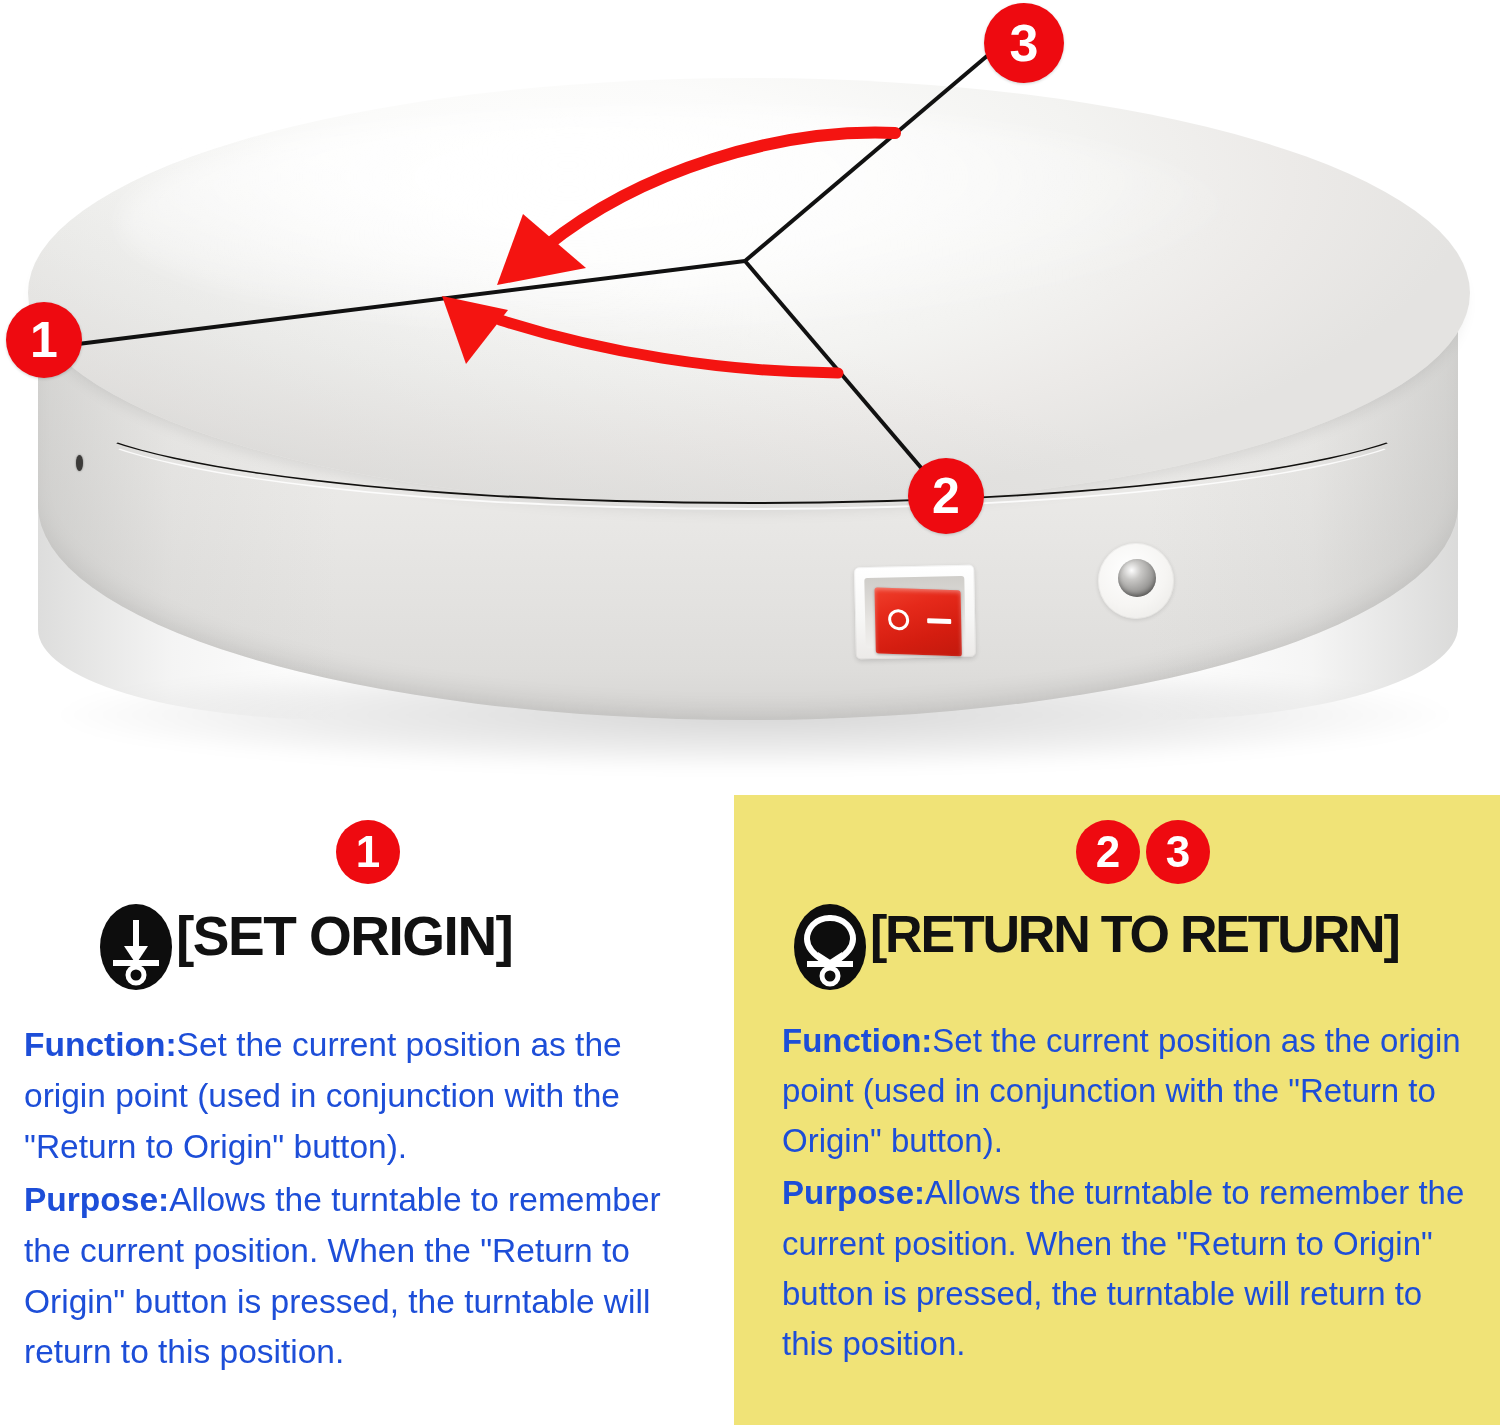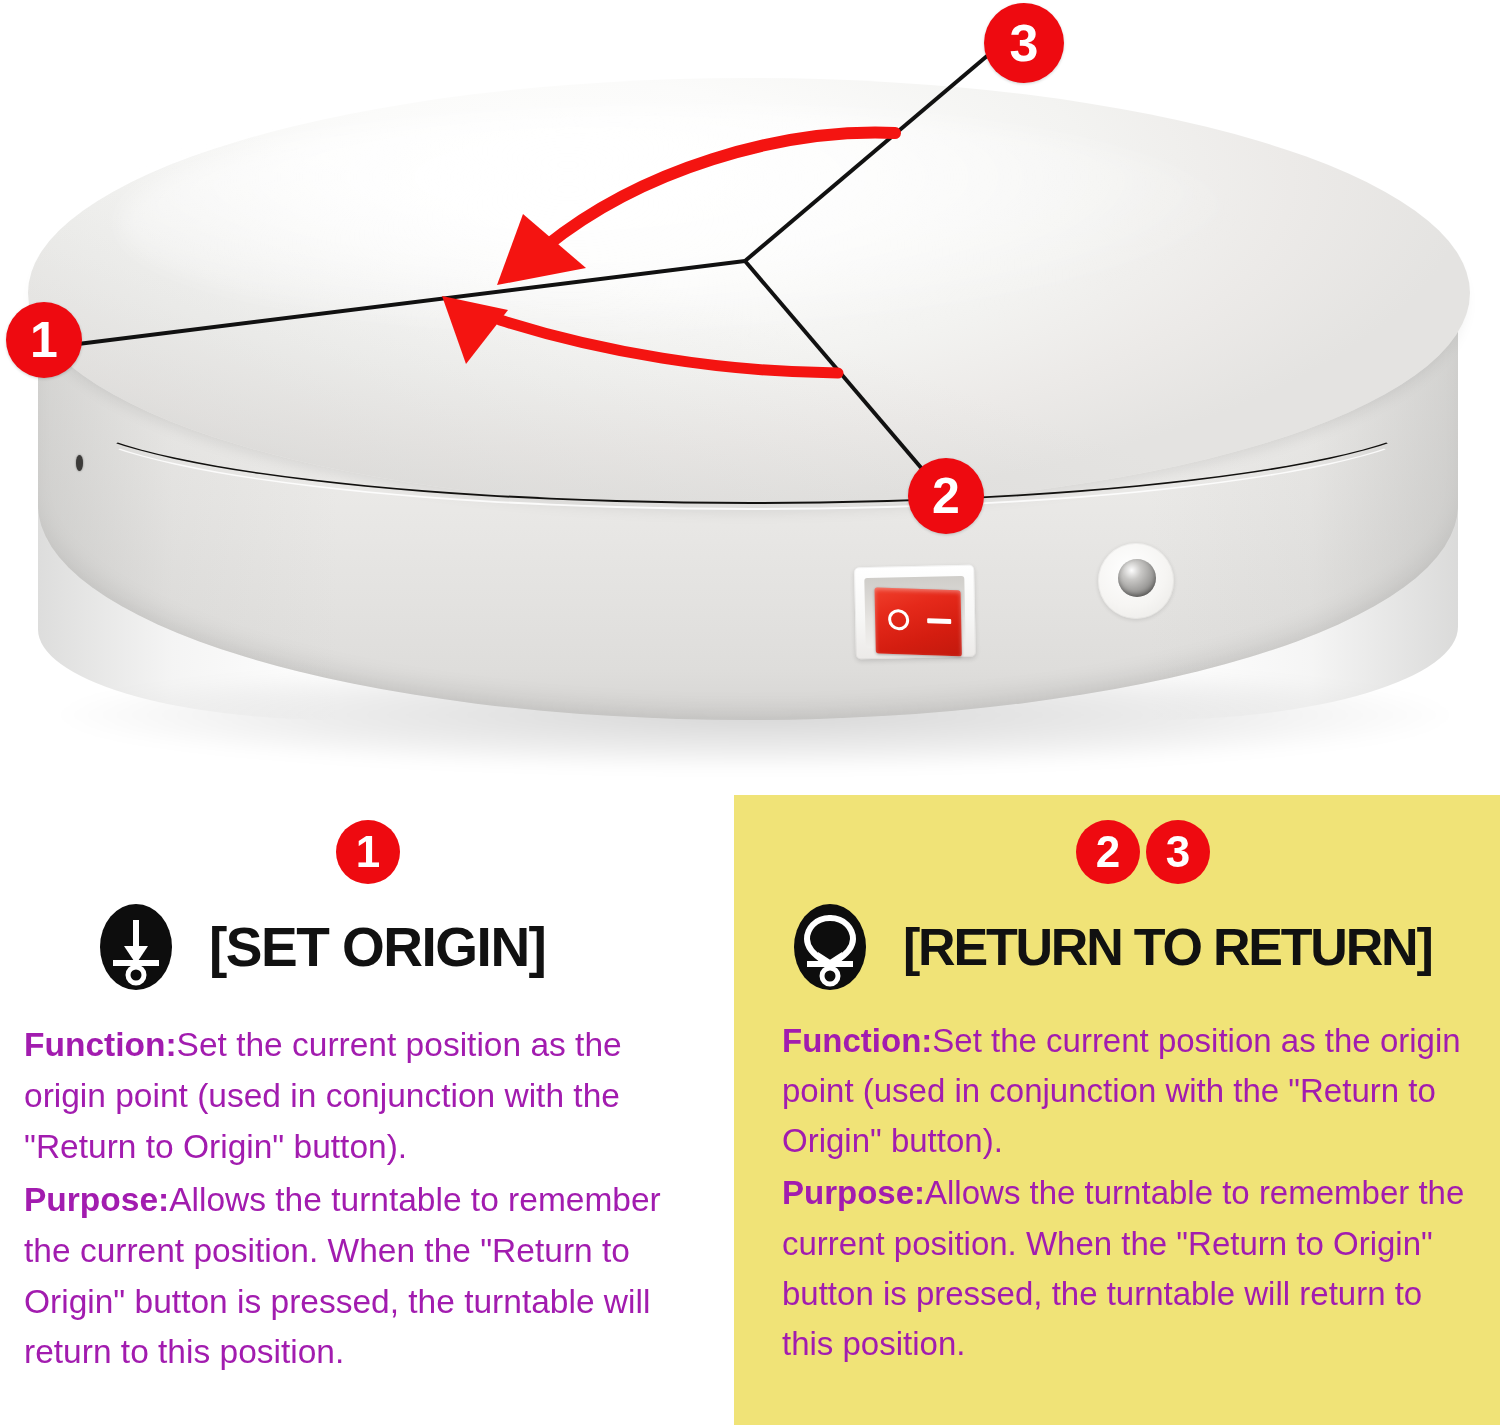--- a/index.html
+++ b/index.html
@@ -251,22 +251,21 @@
     align-items: center;
     justify-content: center;
     line-height: 1;
     font-family: "Liberation Sans", sans-serif;
   }
   #panel-set-origin .badge-row { padding-left: 12px; }
   #panel-return-origin .badge-row { padding-left: 38px; }
 
   .title-row {
     display: flex;
-    align-items: center;
-    gap: 37px;
+    gap: 4px;
     margin-top: 10px;
   }
   #panel-set-origin .title-row { padding-left: 76px; }
   #panel-return-origin .title-row { padding-left: 12px; }
 
   .glyph-badge {
     width: 72px; height: 86px;
     border-radius: 50%;
     background: #0d0d0d;
     flex: 0 0 auto;
@@ -280,21 +279,21 @@
     color: #111111;
     white-space: nowrap;
   }
   #panel-return-origin .panel-title { font-size: 52px; letter-spacing: -2.2px; }
 
   .body-copy {
     margin-top: 30px;
     font-family: "Liberation Sans", sans-serif;
     font-size: 33.5px;
     line-height: 1.52;
-    color: #a21caf;
+    color: #1d4ed8;
   }
   #panel-return-origin .body-copy { margin-top: 26px; font-size: 33px; }
   .body-copy p { margin: 0 0 2px 0; }
   .body-copy .lead { font-weight: 700; }
 </style>
 </head>
 <body>
 
 <div id="product-photo">
 

